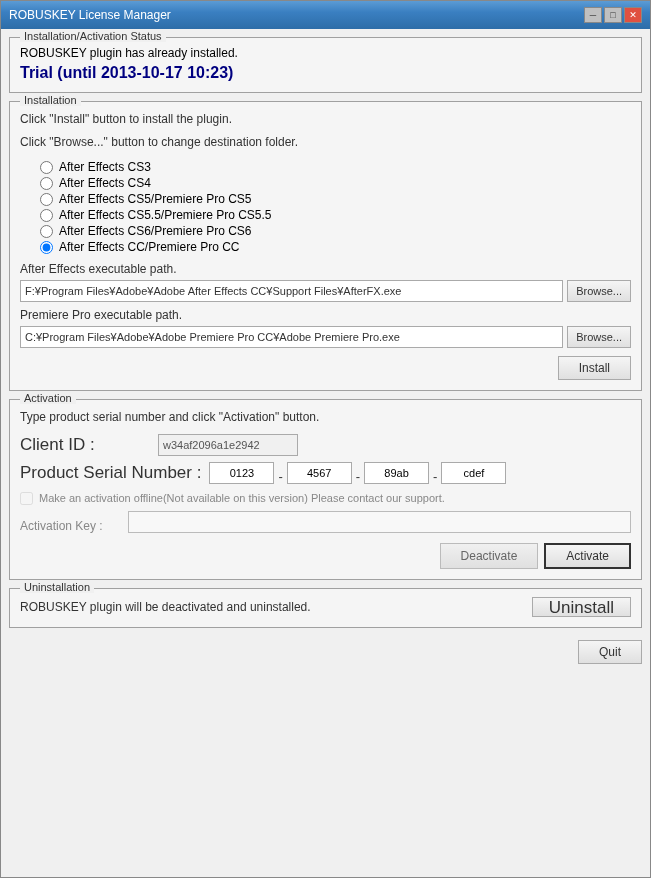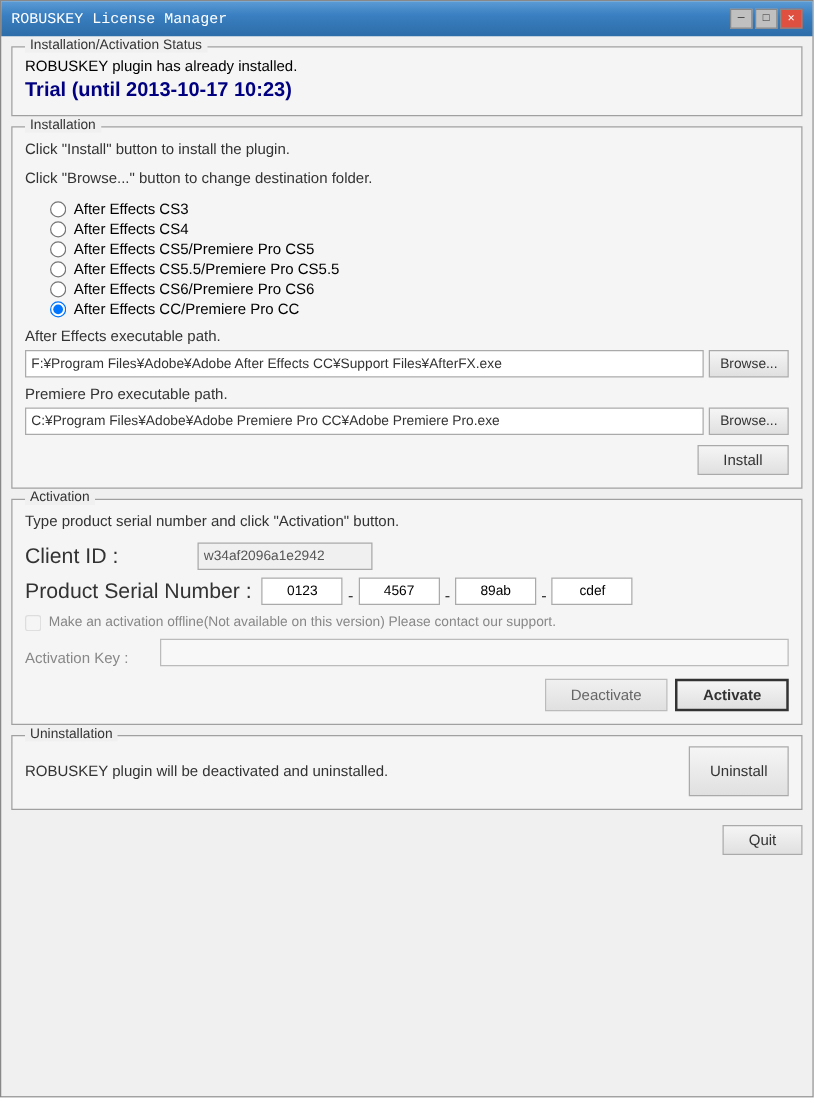--- a/index.html
+++ b/index.html
@@ -24,21 +24,20 @@
     .titlebar {
       background: linear-gradient(to bottom, #5b9bd5 0%, #3a7fc1 40%, #2d6da8 100%);
       height: 28px;
       display: flex;
       align-items: center;
       padding: 0 8px;
       color: white;
       font-size: 12px;
       font-weight: normal;
       flex-shrink: 0;
-      font-family: Liberation Mono, monospace;
     }
 
     .titlebar-title {
       flex: 1;
       font-size: 12px;
     }
 
     .titlebar-buttons {
       display: flex;
       gap: 2px;
@@ -283,40 +282,40 @@
     }
 
     .activate-btn {
       height: 26px;
       padding: 0 20px;
       border: 2px solid #333;
       background: linear-gradient(to bottom, #f5f5f5, #e0e0e0);
       font-size: 12px;
       cursor: pointer;
       color: #333;
-      font-weight: bold;
+      font-weight: normal;
     }
 
     .uninstall-row {
       display: flex;
       align-items: center;
       justify-content: space-between;
     }
 
     .uninstall-text {
       font-size: 12px;
       color: #333;
     }
 
     .uninstall-btn {
-      height: 40px;
+      height: 20px;
       padding: 0 16px;
       border: 1px solid #aaa;
       background: linear-gradient(to bottom, #f5f5f5, #e0e0e0);
-      font-size: 12px;
+      font-size: 17px;
       cursor: pointer;
       color: #333;
     }
 
     .quit-row {
       display: flex;
       justify-content: flex-end;
       padding: 4px 0;
     }
 

